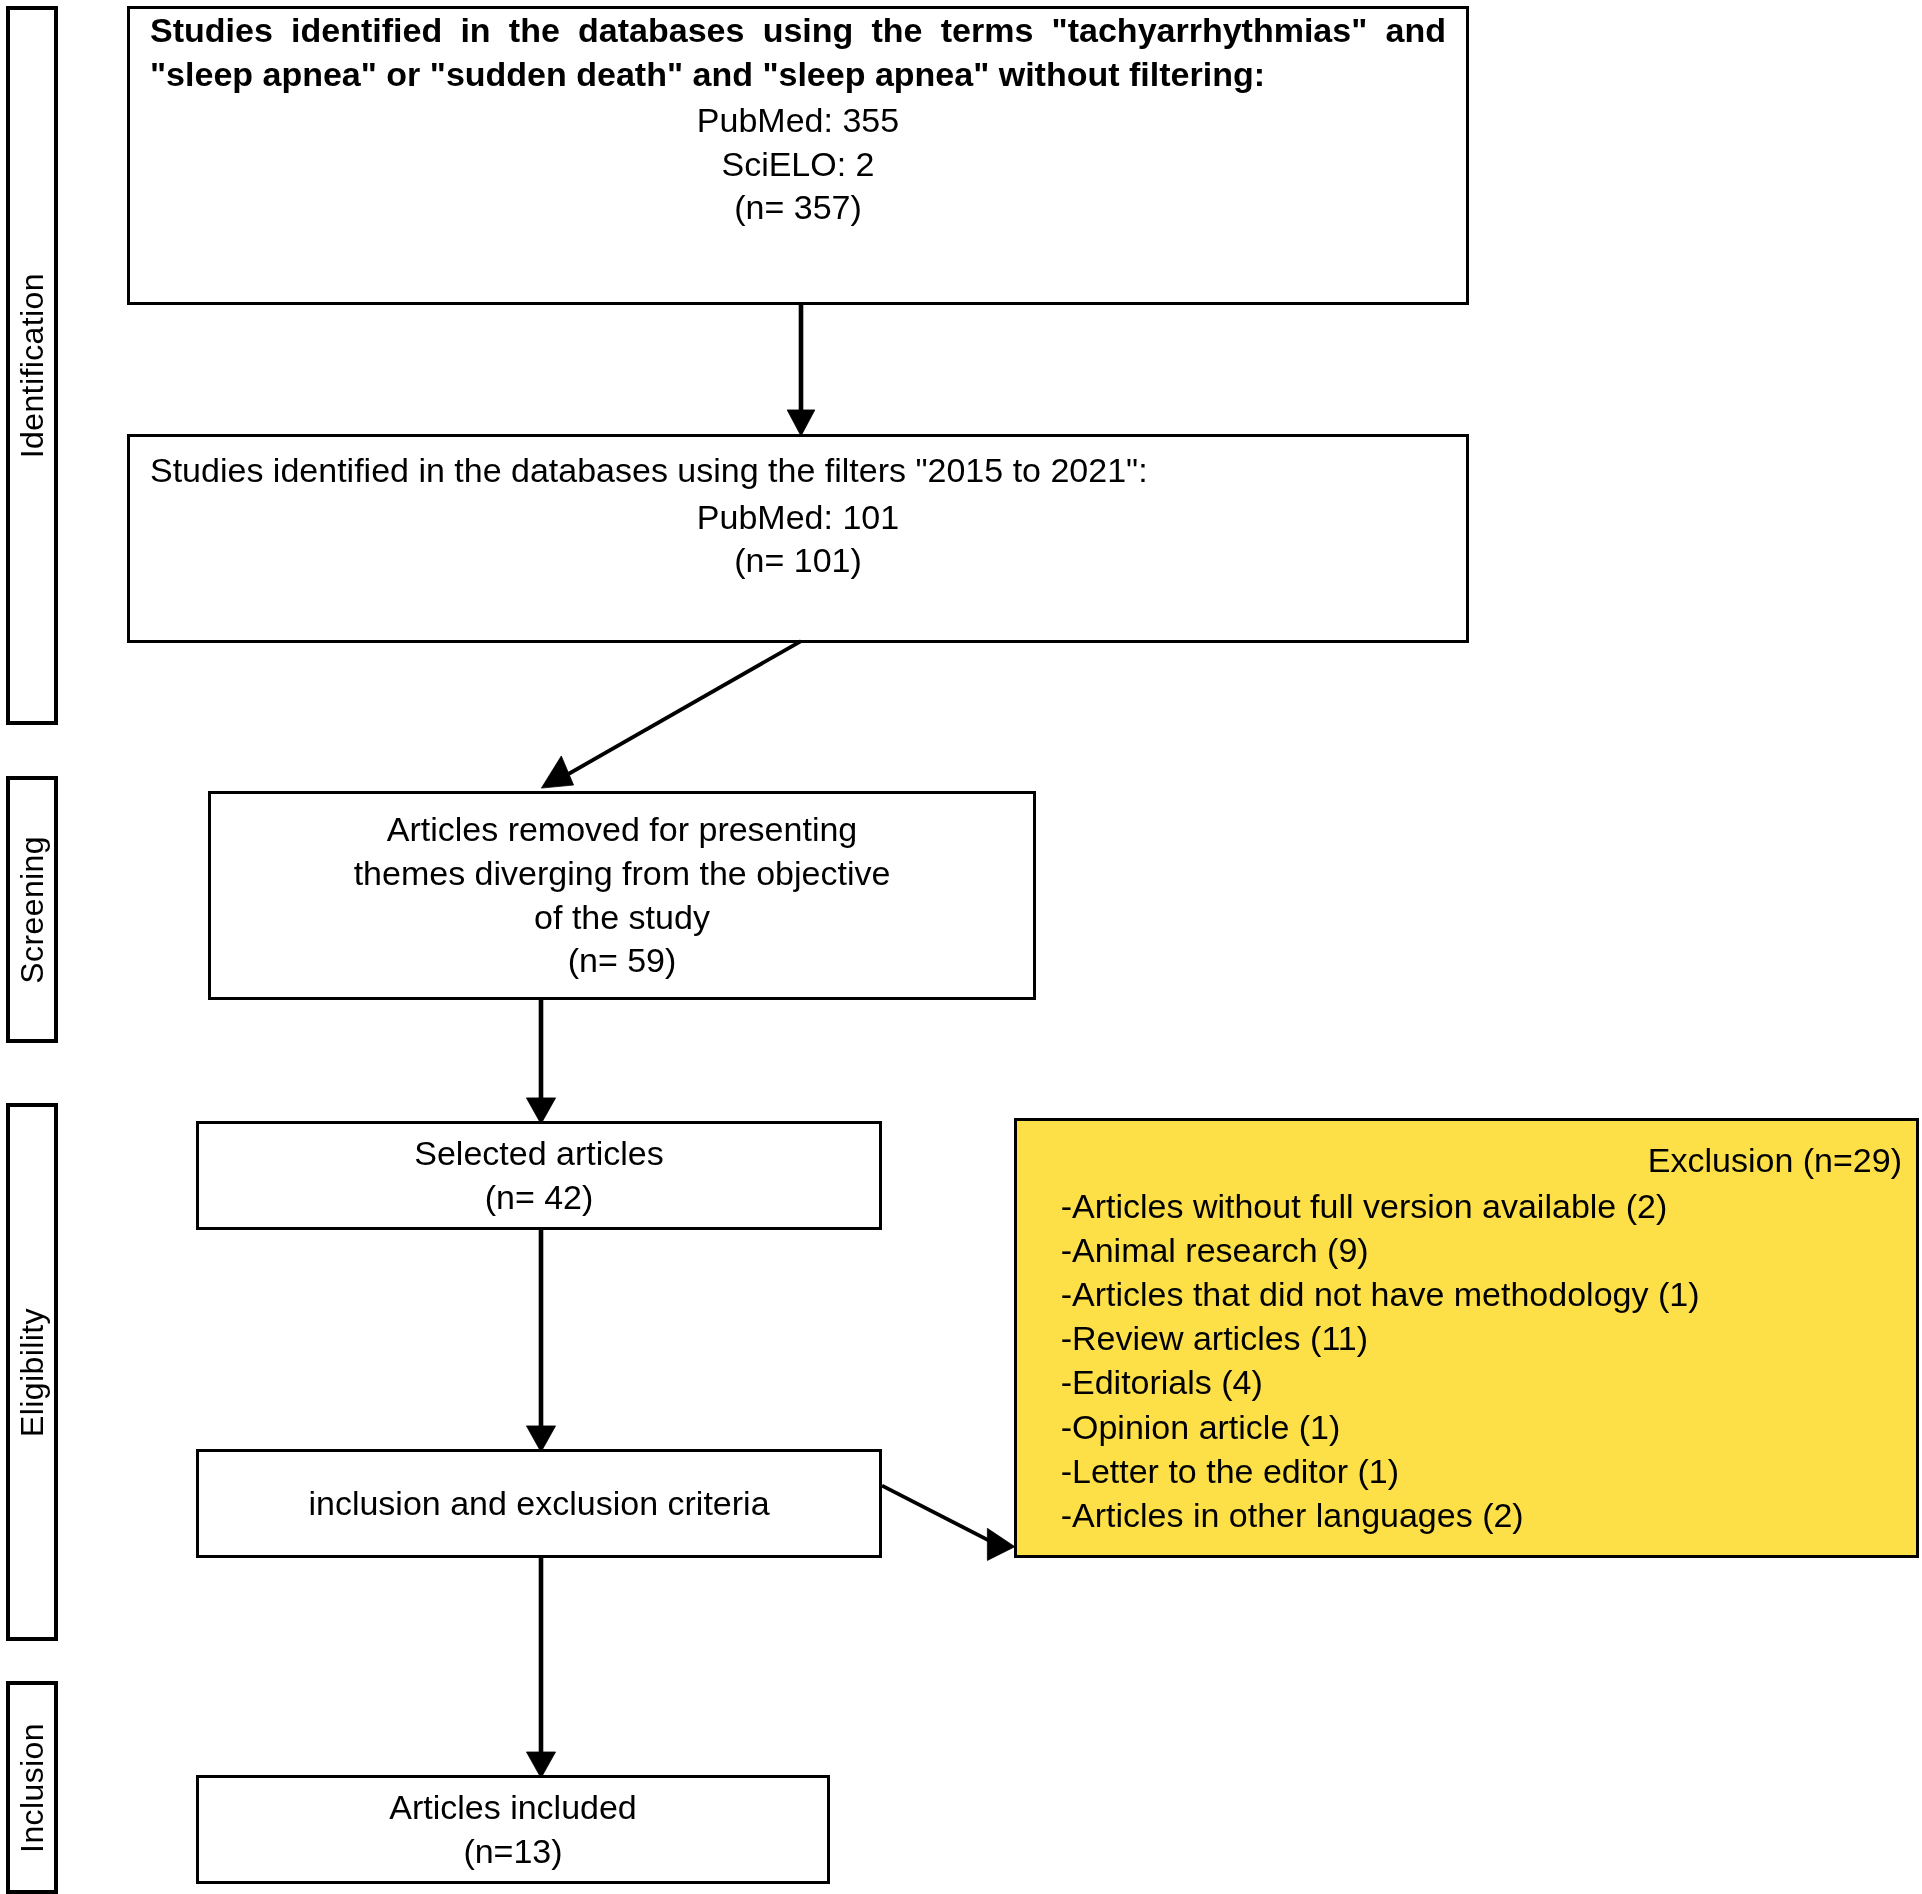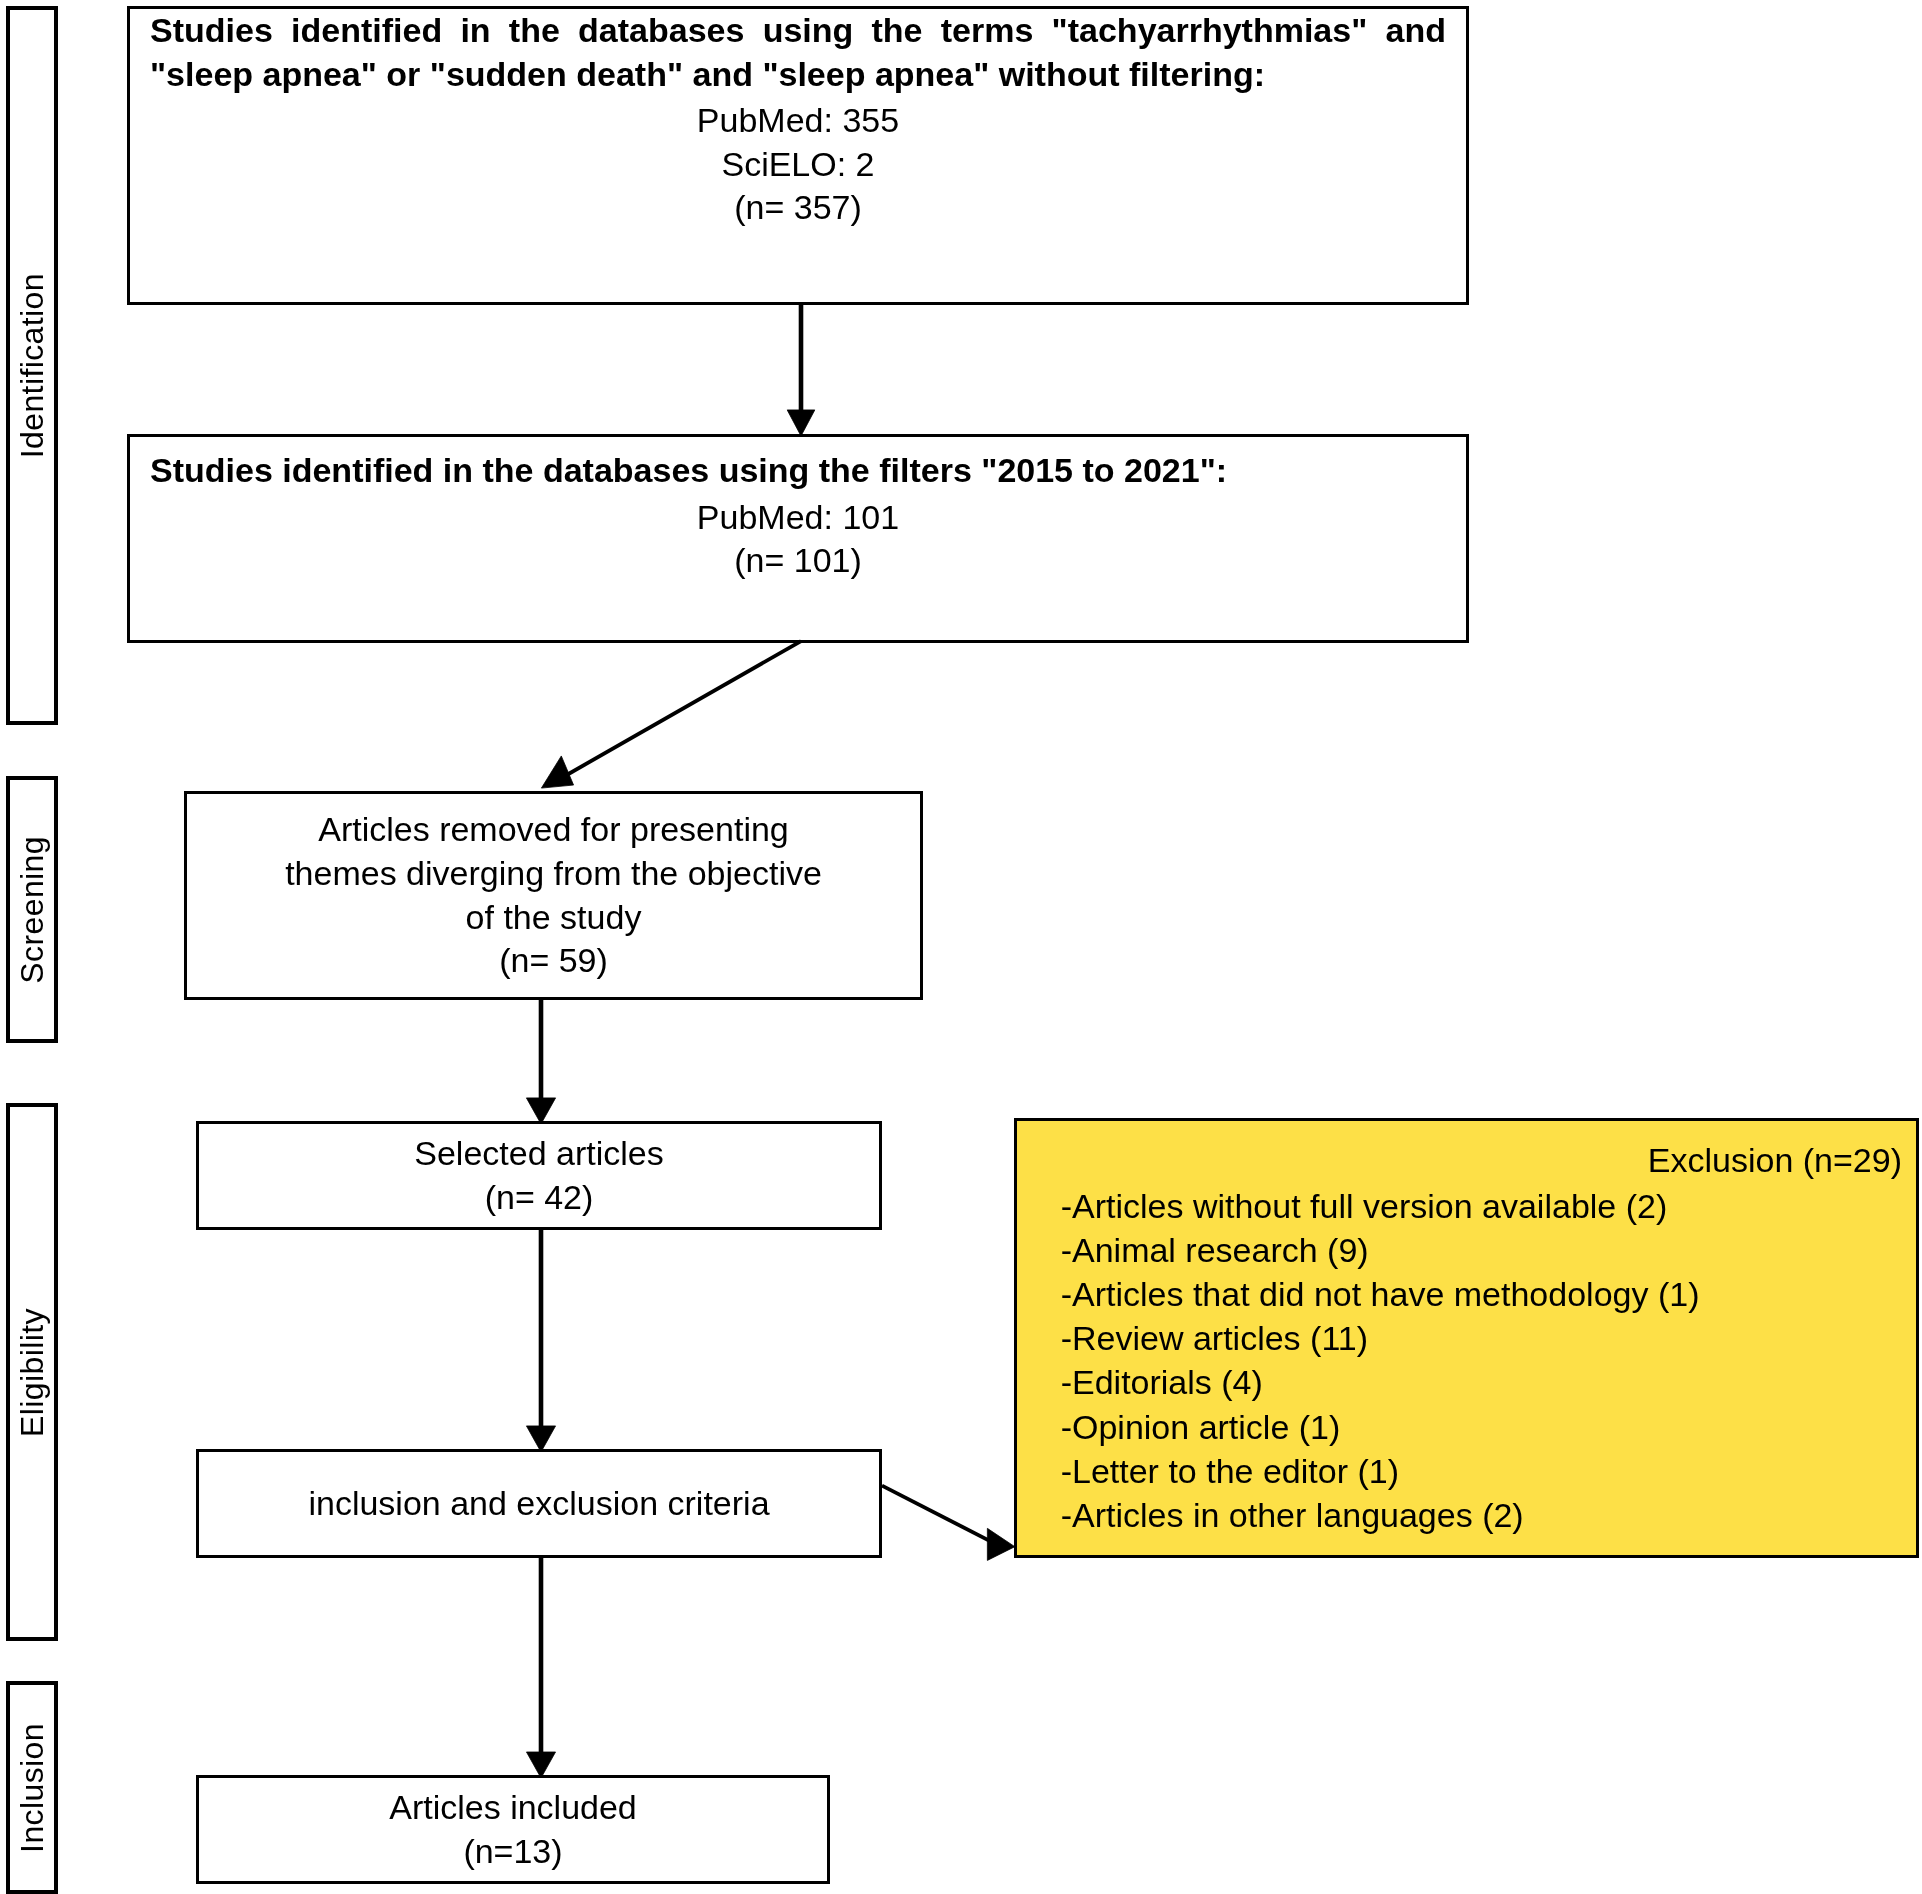--- a/index.html
+++ b/index.html
@@ -58,21 +58,21 @@
   .center { text-align: center; }
   .bold-head {
     font-weight: bold;
     text-align: justify;
     text-align-last: left;
     padding: 0 20px;
     font-size: 34px;
     line-height: 1.33;
   }
   .bold-head-nojust {
-    font-weight: bold;
+    font-weight: normal;
     text-align: left;
     padding: 0 20px;
     font-size: 34px;
     line-height: 1.33;
   }
   .num-block { margin-top: 3.1px; }
 
   
   .excl {
     position: absolute;
@@ -155,21 +155,21 @@
       <span class="line center">PubMed: 101</span>
       <span class="line center">(n= 101)</span>
     </div>
   </div>
 
   <svg class="conn" style="left:506px; top:638px; width:322px; height:157px;" viewBox="0 0 420 205">
     <line x1="385" y1="4" x2="63" y2="188" stroke-width="5"></line>
     <polygon points="72,154 88,192 46,196"></polygon>
   </svg>
 
-  <div class="box" style="left:184px; top:791px; width:739px; height:209px;">
+  <div class="box" style="left:208px; top:791px; width:828px; height:209px;">
     <span class="line center">Articles removed for presenting</span>
     <span class="line center">themes diverging from the objective</span>
     <span class="line center">of the study</span>
     <span class="line center">(n= 59)</span>
   </div>
 
   <svg class="conn" style="left:514px; top:998px; width:54px; height:126px;" viewBox="0 0 70 164">
     <line x1="35" y1="0" x2="35" y2="132" stroke-width="6"></line>
     <polygon points="16,130 54,130 35,164"></polygon>
   </svg>

